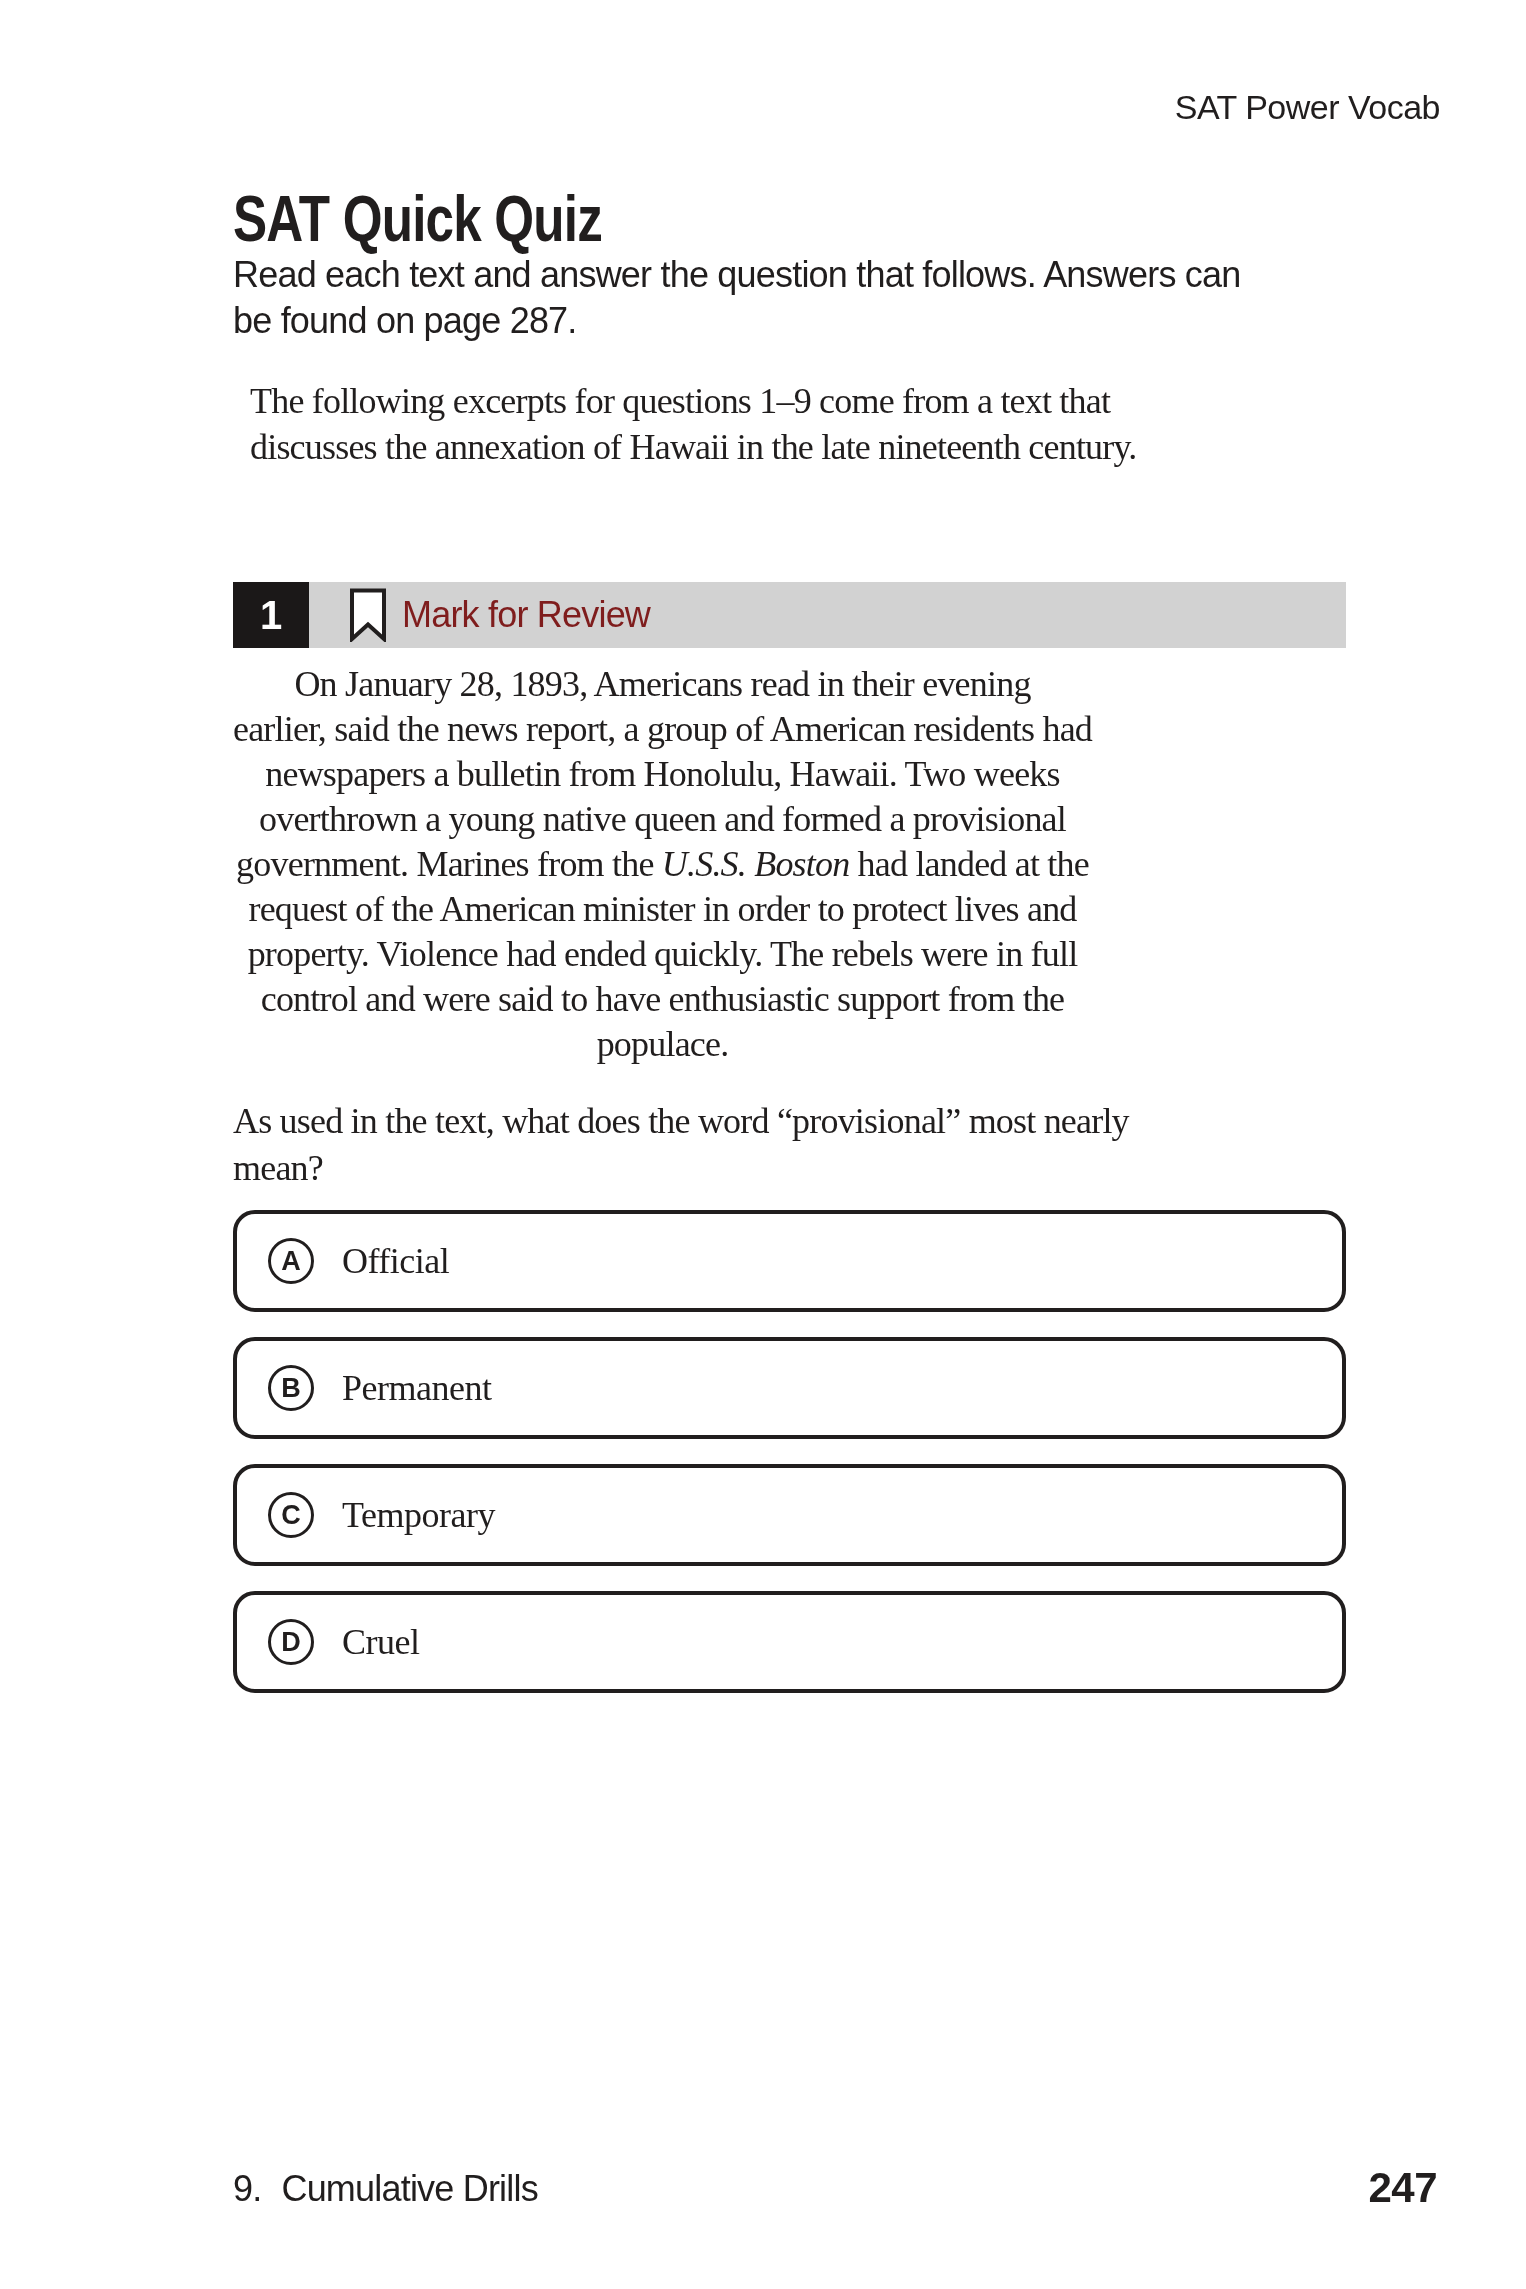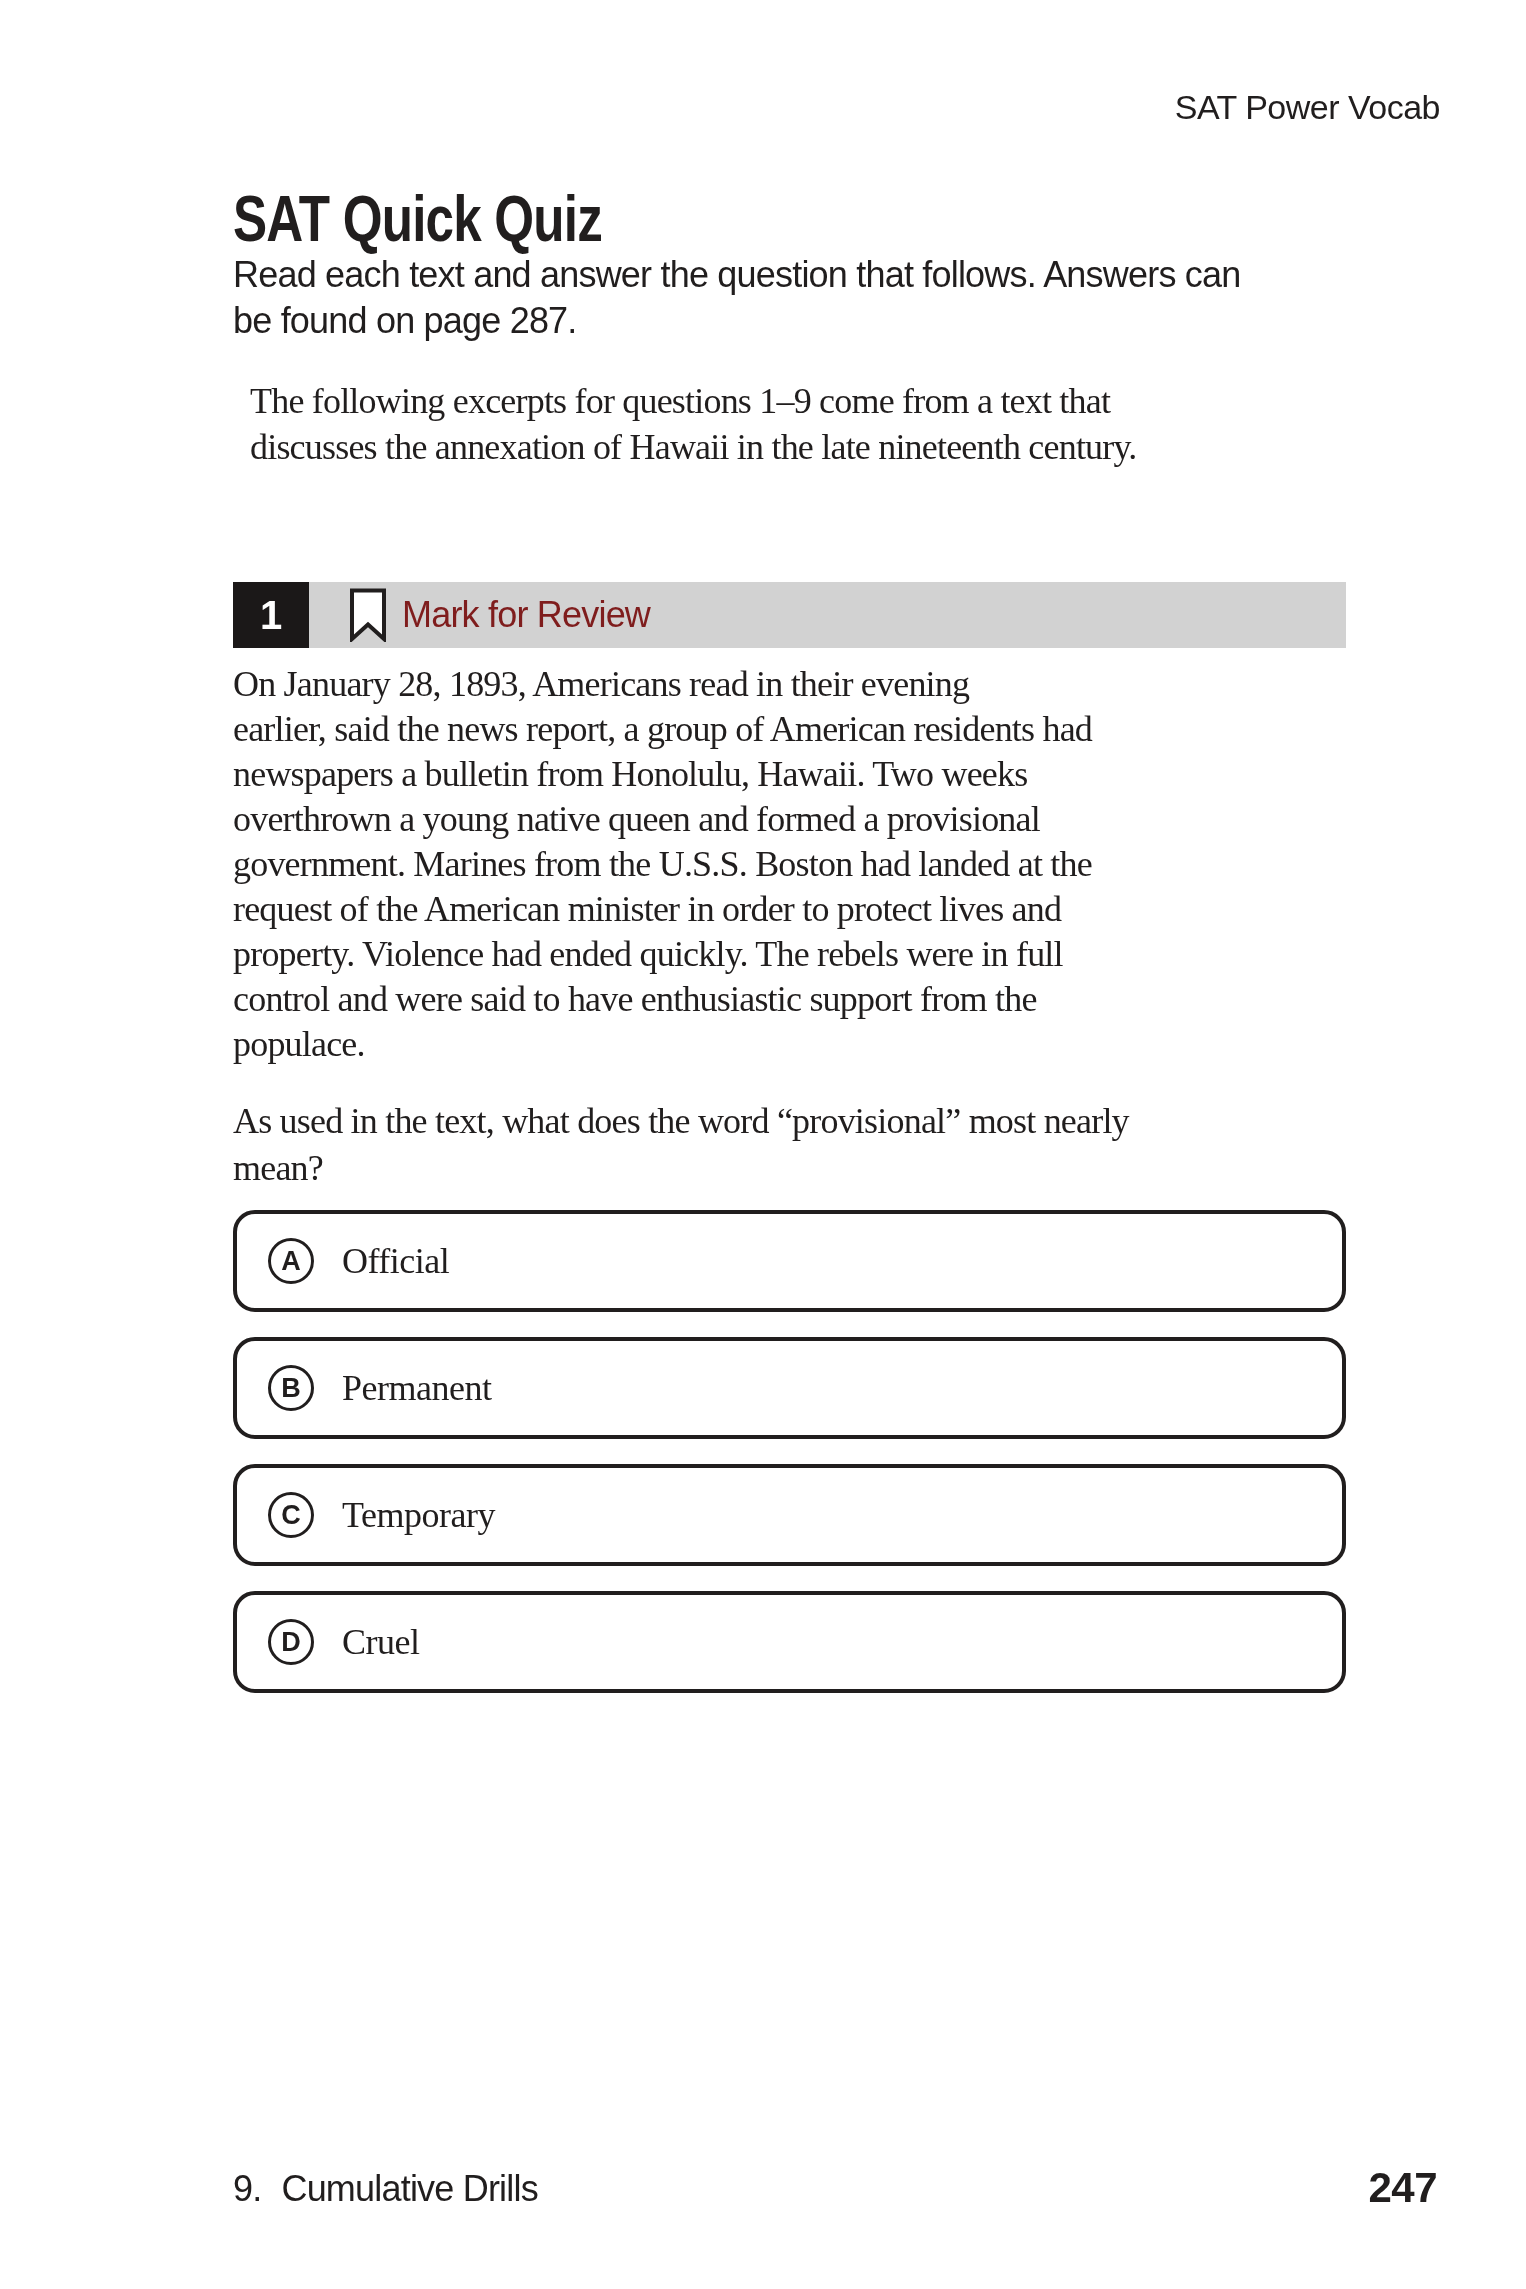--- a/index.html
+++ b/index.html
@@ -35,23 +35,23 @@
   .qnum{width:76px;height:66px;background:var(--badge-bg);color:var(--badge-fg);
        display:flex;align-items:center;justify-content:center;
        font-size:40px;font-weight:bold;flex:0 0 auto;}
   .mark{display:flex;align-items:center;margin-left:40px;cursor:pointer;}
   .bookmark{display:block;flex:0 0 auto;}
   .mark-label{margin-left:15px;font-size:36px;letter-spacing:-0.8px;color:#7f1d1d;
        white-space:nowrap;}
 
   .passage{position:absolute;left:233px;top:662px;
        font-family:"Liberation Serif",serif;
-       font-size:36px;line-height:45px;letter-spacing:-0.8px;}
+       font-size:36px;line-height:45px;letter-spacing:-0.8px;text-align:center;}
   .passage .tline{white-space:nowrap;}
-  .passage .it{}
+  .passage .it{font-style:italic;}
 
   .prompt{position:absolute;left:233px;top:1098px;
        font-family:"Liberation Serif",serif;
        font-size:36px;line-height:47px;letter-spacing:-0.8px;}
   .prompt .tline{white-space:nowrap;}
 
   .choices{position:absolute;left:233px;top:1210px;width:1113px;}
   .choice{box-sizing:border-box;width:1113px;height:102px;
        border:4px solid var(--text);border-radius:22px;background:#fff;
        display:flex;align-items:center;padding-left:31px;margin-bottom:25px;

